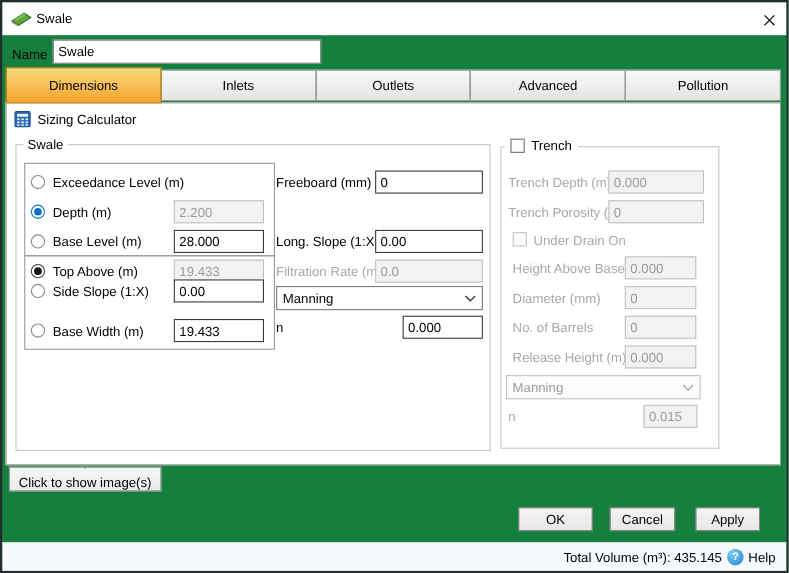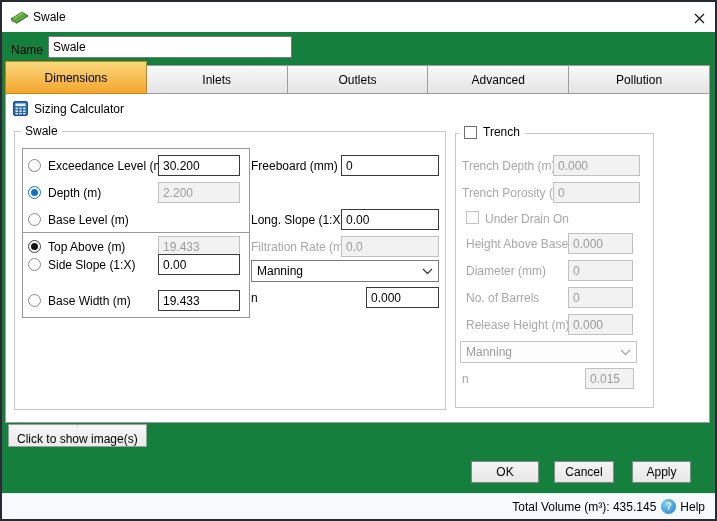--- a/index.html
+++ b/index.html
@@ -11,21 +11,21 @@
   }
   
   .titlebar{position:absolute;left:0;top:0;right:0;height:30px;background:#fff;}
   .app-icon{position:absolute;left:8px;top:8px;width:19px;height:14px;}
   .win-title{position:absolute;left:31px;top:8px;font-size:12px;}
   .close-btn{position:absolute;right:7px;top:7px;width:18px;height:18px;display:flex;align-items:center;justify-content:center;cursor:pointer;background:#fff;}
   
   .name-label{position:absolute;left:9px;top:41px;}
   .name-input{position:absolute;left:46px;top:34px;width:244px;height:22px;border:1px solid #7a7a7a;padding:0 4px;font:12px "Liberation Sans",sans-serif;color:#000;background:#fff;}
   
-  .tabs{position:absolute;left:3px;top:59px;width:705px;height:33px;display:flex;align-items:flex-end;z-index:3;}
+  .tabs{position:absolute;left:3px;top:59px;width:705px;height:33px;display:flex;align-items:center;z-index:3;}
   .tab{flex:1;height:29px;border:1px solid #9d9d9d;background:linear-gradient(#f9f9f9,#e4e4e4);
        display:flex;align-items:center;justify-content:center;cursor:pointer;}
   .tab + .tab{margin-left:-1px;}
   .tab.active{height:33px;background:linear-gradient(#fbd77c,#f3a62e);border-color:#c8860d;z-index:4;}
   
   .panel{position:absolute;left:3px;top:91px;width:705px;height:330px;border:1px solid #9d9d9d;background:#fff;}
   .sizing-header{position:absolute;left:7px;top:7px;display:flex;align-items:center;gap:6px;}
   
   .groupbox{position:absolute;border:1px solid #c6c6c6;background:#fff;}
   .gb-swale{left:8px;top:37px;width:432px;height:279px;}
@@ -142,30 +142,30 @@
 
     <div class="groupbox gb-swale">
       <span class="legend">Swale</span>
 
       <div class="inner-box ib1"></div>
       <div class="inner-box ib2"></div>
 
       <div class="rrow" style="top:23px">
         <span class="radio"></span>
         <span class="rlabel">Exceedance Level (m)</span>
-        <input class="field rfield" type="text" value="30.200" style="">
       </div>
       <div class="rrow" style="top:50px">
         <span class="radio sel-blue"></span>
         <span class="rlabel">Depth (m)</span>
         <input class="field rfield" type="text" disabled="" value="2.200" style="">
       </div>
       <div class="rrow" style="top:77px">
         <span class="radio"></span>
         <span class="rlabel">Base Level (m)</span>
+        <input class="field rfield" type="text" value="28.000" style="">
       </div>
       <div class="rrow" style="top:104px">
         <span class="radio sel-black"></span>
         <span class="rlabel">Top Above (m)</span>
         <input class="field rfield" type="text" disabled="" value="19.433" style="">
       </div>
       <div class="rrow" style="top:122px">
         <span class="radio"></span>
         <span class="rlabel">Side Slope (1:X)</span>
         <input class="field rfield" type="text" value="0.00" style="">

